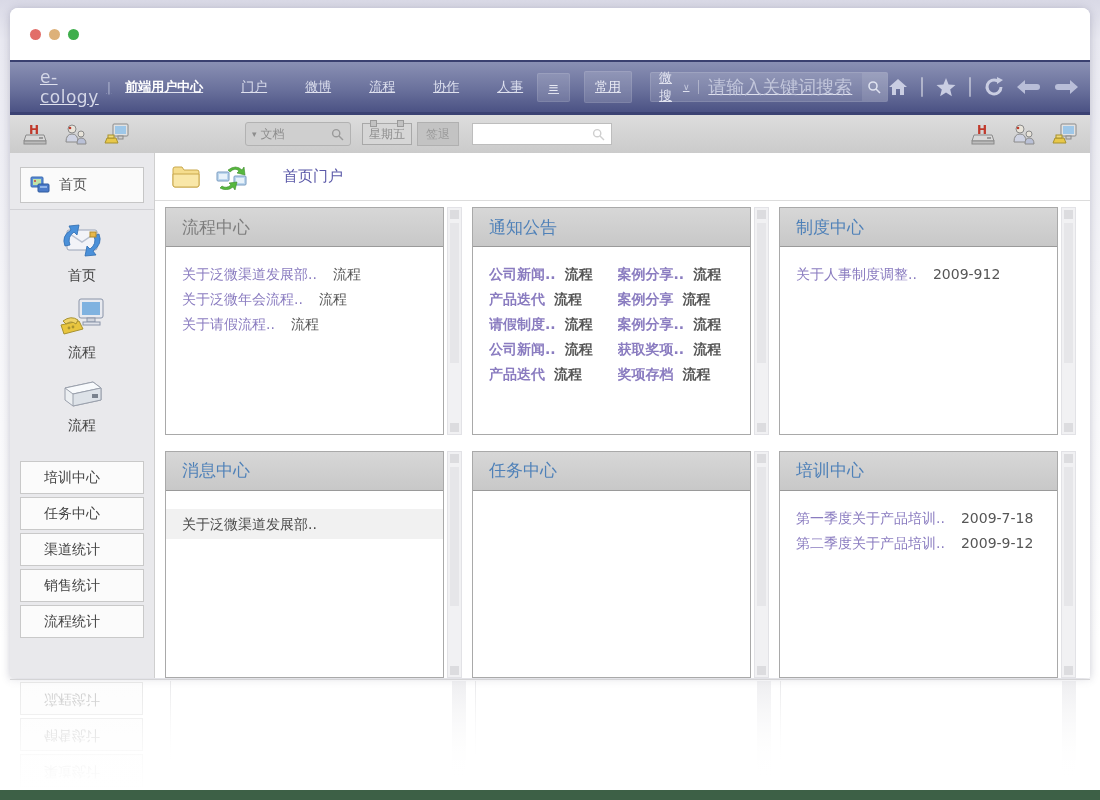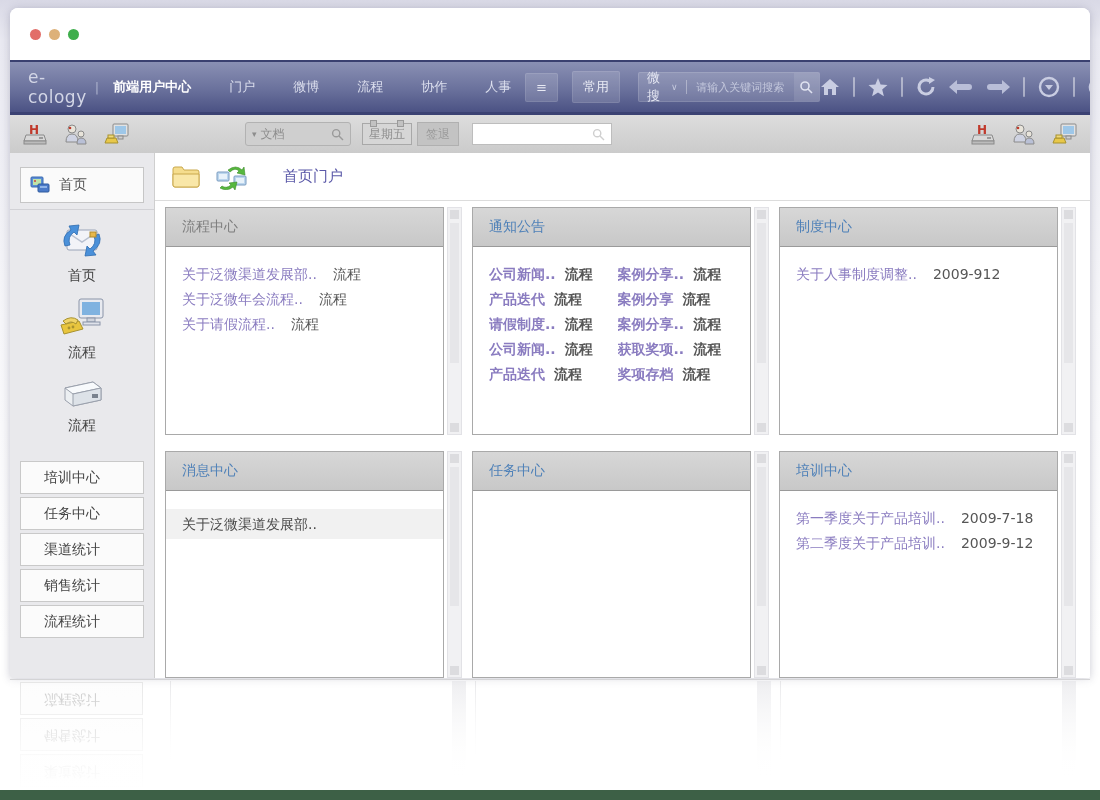--- a/index.html
+++ b/index.html
@@ -13,34 +13,34 @@
   .card{position:absolute;left:10px;top:8px;width:1080px;height:670px;background:#fff;
     border-radius:8px 8px 2px 2px;box-shadow:0 1px 8px rgba(70,70,100,.28);
     overflow:hidden;display:flex;flex-direction:column;}
   .titlebar{height:52px;background:#fff;display:flex;align-items:center;padding-left:20px;gap:8px;}
   .dot{width:11px;height:11px;border-radius:50%;}
   .dot.red{background:#e26d68;}
   .dot.yellow{background:#ddb179;}
   .dot.green{background:#3fae4c;}
   
   .navbar{height:50px;flex:0 0 auto;background:linear-gradient(#8a90b4 0%,#6a719c 55%,#4b5284 100%);
-    border-top:2px solid #3a4070;display:flex;align-items:center;padding:0 18px;color:#dfe1ee;font-size:13px;}
+    border-top:2px solid #3a4070;display:flex;align-items:center;padding:0 30px;color:#dfe1ee;font-size:13px;text-decoration:underline;}
   .logo{font-size:17px;color:#d3d6e6;letter-spacing:.5px;margin-right:8px;}
   .logo-sep{color:#aab0cc;margin-right:14px;}
   .nav-menu{display:flex;align-items:center;gap:38px;}
   .nav-item{color:#dcdfee;cursor:pointer;white-space:nowrap;}
   .nav-item.active{color:#ffffff;font-weight:bold;}
   .nav-btn{background:rgba(255,255,255,.14);border:1px solid rgba(255,255,255,.10);
     padding:6px 10px;margin-left:14px;color:#e8eaf4;cursor:pointer;border-radius:2px;white-space:nowrap;}
   .nav-search{display:flex;align-items:center;background:rgba(255,255,255,.15);
     border:1px solid rgba(255,255,255,.12);border-radius:2px;margin-left:18px;height:28px;}
   .nav-search .scope{padding:0 8px;display:flex;align-items:center;gap:5px;color:#e4e6f2;cursor:pointer;}
   .nav-search .chev{font-size:9px;color:#c6cade;}
   .nav-search .vsep{width:1px;height:14px;background:rgba(255,255,255,.35);}
-  .nav-search .ph{padding:0 10px;color:#c3c7dc;font-size:11px;white-space:nowrap;}
+  .nav-search .ph{padding:0 10px;color:#c3c7dc;font-size:18px;white-space:nowrap;}
   .nav-search .go{width:30px;height:28px;background:rgba(255,255,255,.10);display:flex;
     align-items:center;justify-content:center;cursor:pointer;}
   .nav-icons{margin-left:auto;display:flex;align-items:center;gap:13px;}
   .nav-icons .isep{width:2px;height:20px;background:rgba(255,255,255,.45);border-radius:1px;}
   .nico{display:flex;align-items:center;justify-content:center;cursor:pointer;}
   
   .toolbar{height:38px;flex:0 0 auto;background:linear-gradient(#dddddd,#cbcbcb);
     border-top:3px solid #3b4273;display:flex;align-items:center;padding:0 12px;}
   .tb-icons{display:flex;align-items:center;gap:15px;}
   .tb-mid{display:flex;align-items:center;margin-left:115px;gap:5px;}
@@ -73,21 +73,21 @@
   .main{flex:1;background:#fff;display:flex;flex-direction:column;min-width:0;}
   .main-head{height:47px;flex:0 0 auto;display:flex;align-items:center;gap:15px;
     padding:0 16px;border-bottom:1px solid #dcdcdc;}
   .main-title{color:#5a58a8;font-size:15px;margin-left:20px;}
   .panel-grid{flex:1;display:grid;grid-template-columns:repeat(3,1fr);grid-template-rows:1fr 1fr;
     gap:16px 10px;padding:6px 14px 0 10px;min-height:0;}
   .panel-col{display:flex;min-width:0;min-height:0;}
   .panel{flex:1;border:1px solid #a9a9a9;display:flex;flex-direction:column;background:#fff;min-width:0;overflow:hidden;}
   .panel-head{height:38px;flex:0 0 auto;background:linear-gradient(#d7d7d7,#c8c8c8);
     border-bottom:1px solid #9a9a9a;display:flex;align-items:center;padding:0 16px;}
-  .panel-title{color:#4f81b8;font-size:14px;}
+  .panel-title{color:#4f81b8;font-size:17px;}
   .panel-title.gray{color:#7d7d7d;}
   .panel-body{flex:1;padding:15px 8px 0 16px;overflow:hidden;font-size:14px;}
   .panel-body.twocol{display:grid;grid-template-columns:1fr 1fr;column-gap:4px;align-content:start;}
   .pcol{display:flex;flex-direction:column;font-weight:bold;}
   .item{display:flex;gap:16px;line-height:25px;white-space:nowrap;overflow:hidden;}
   .item .link{color:#8a7cc0;cursor:pointer;}
   .item .meta{color:#565656;}
   .item.compact{gap:9px;}
   .msg-row{background:#f1f1f1;margin:0 -8px 0 -16px;padding:4px 16px;line-height:22px;
     color:#4a4a4a;white-space:nowrap;cursor:pointer;}

